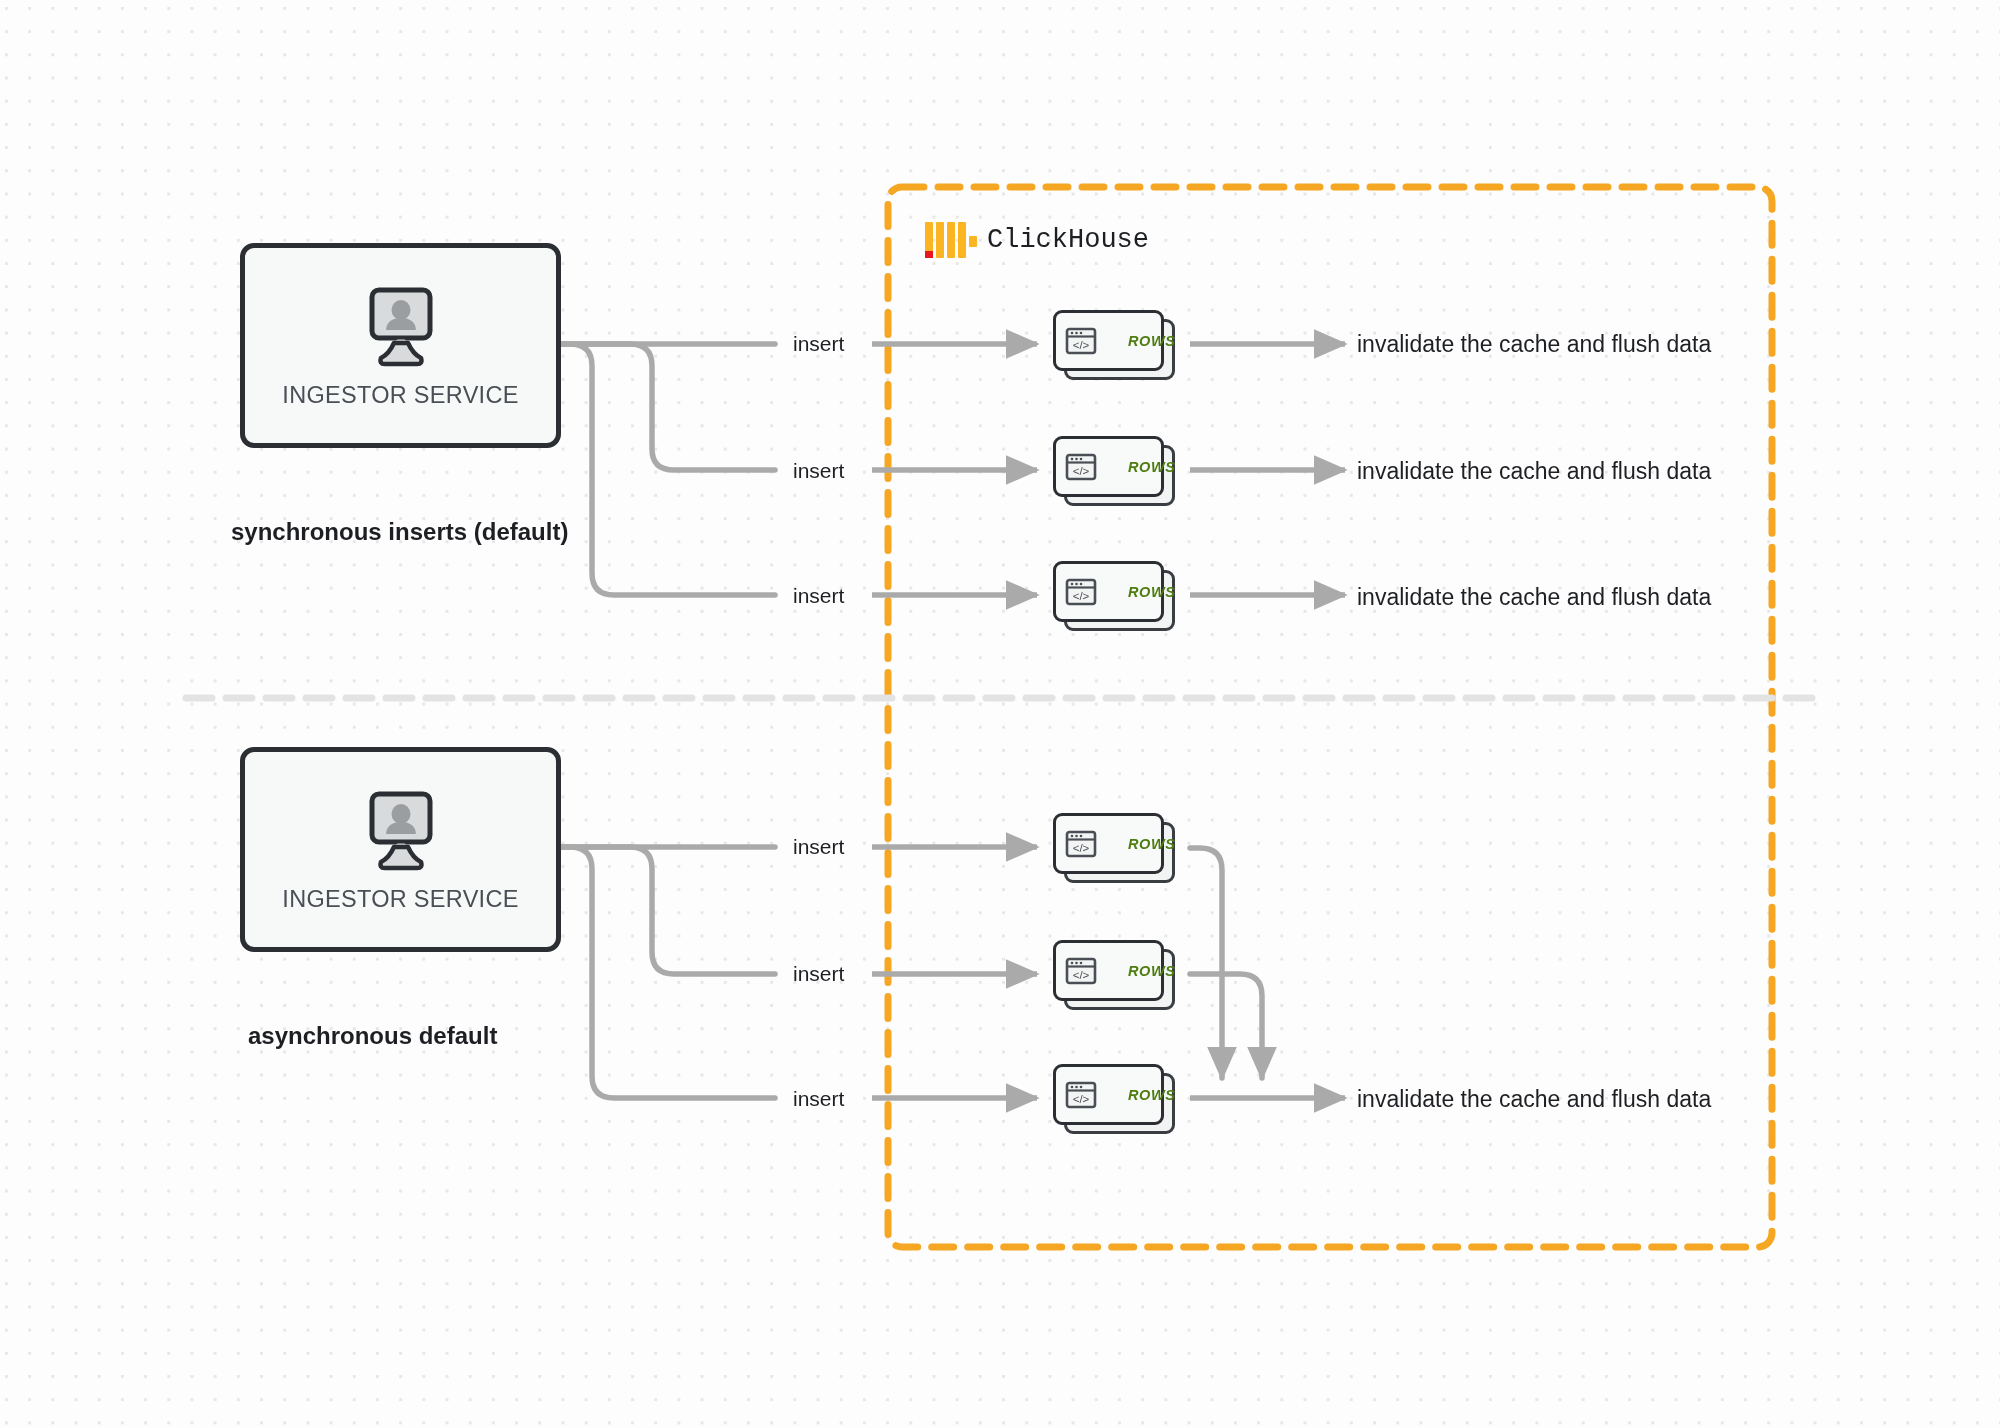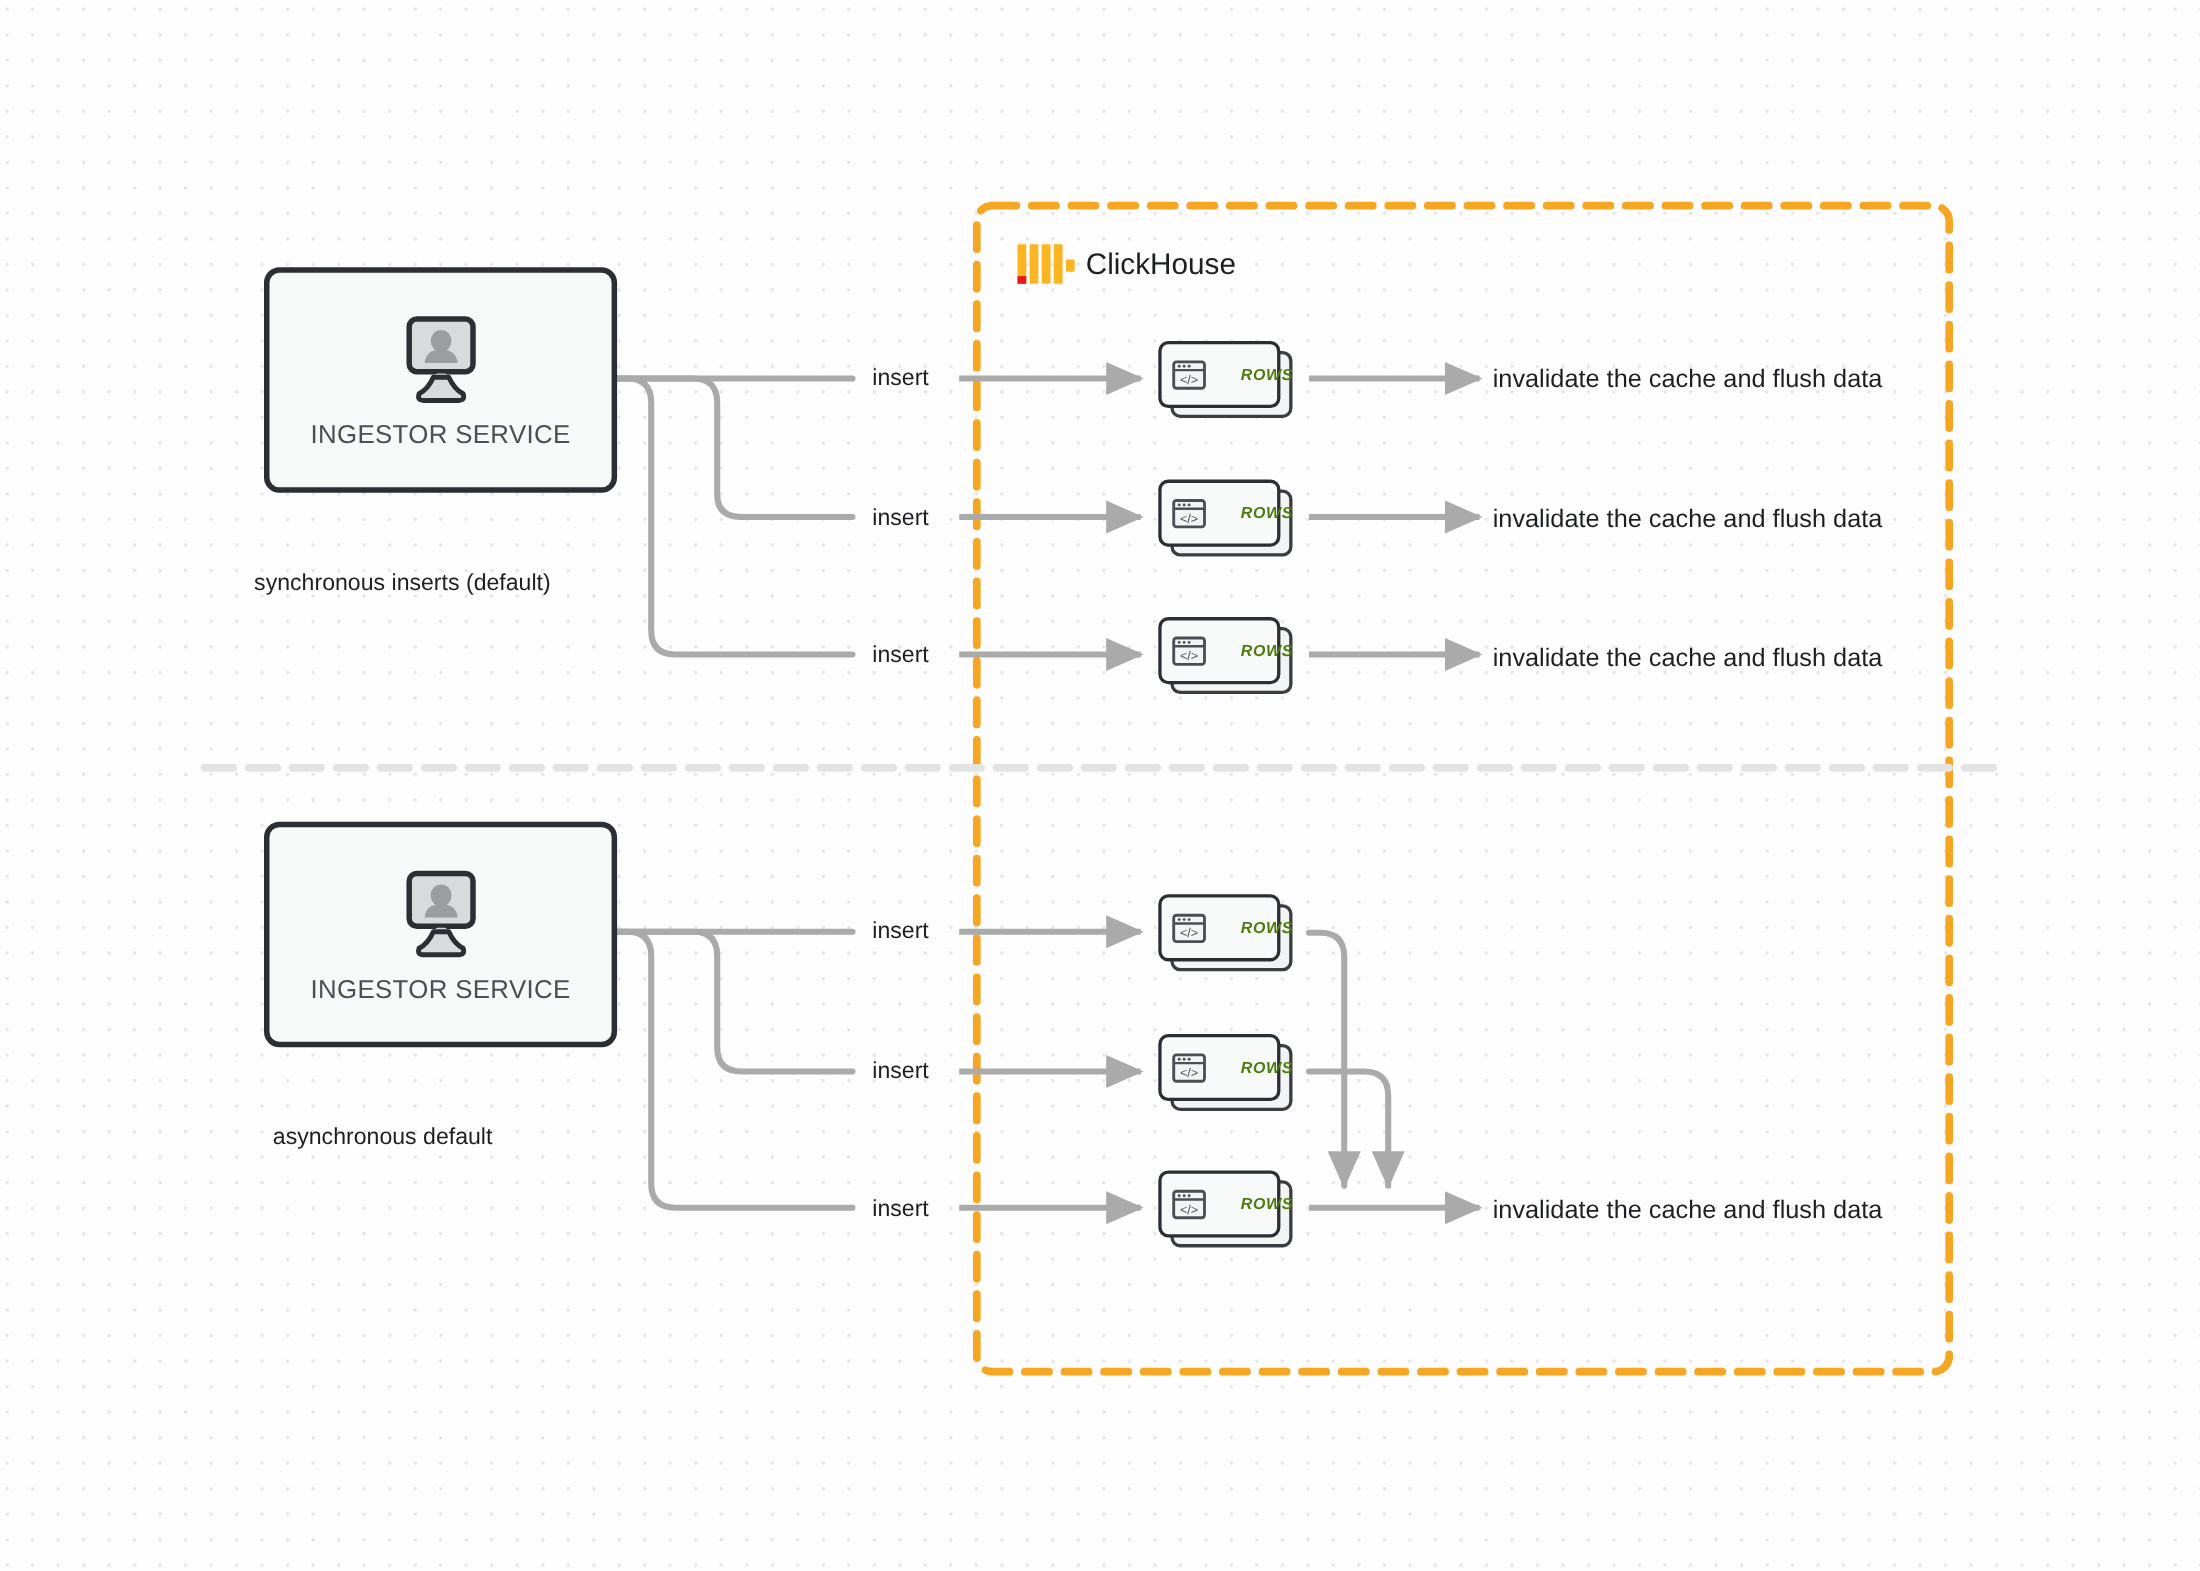--- a/index.html
+++ b/index.html
@@ -52,22 +52,22 @@
     font-size: 23.5px;
     letter-spacing: 0.3px;
     color: #4a4f55;
     font-family: "Liberation Sans", sans-serif;
     white-space: nowrap;
   }
 
   
   .section-caption {
     position: absolute;
-    font-size: 21px;
-    font-weight: normal;
+    font-size: 24px;
+    font-weight: bold;
     color: #1d1f23;
     white-space: nowrap;
     font-family: "Liberation Sans", sans-serif;
   }
 
   
   .rows-card {
     position: absolute;
     width: 122px;
     height: 70px;
@@ -166,21 +166,21 @@
     position: absolute;
     left: 0;
     bottom: 0;
     width: 7.5px;
     height: 7.5px;
     background: #e8171f;
   }
   .ch-title {
     font-size: 27px;
     color: #1d1f23;
-    font-family: Liberation Sans, sans-serif;
+    font-family: Liberation Mono, monospace;
     white-space: nowrap;
   }
 </style>
 </head>
 <body>
 
 <div id="canvas">
 
   <svg id="wires" viewBox="0 0 2000 1428">
     <defs>

